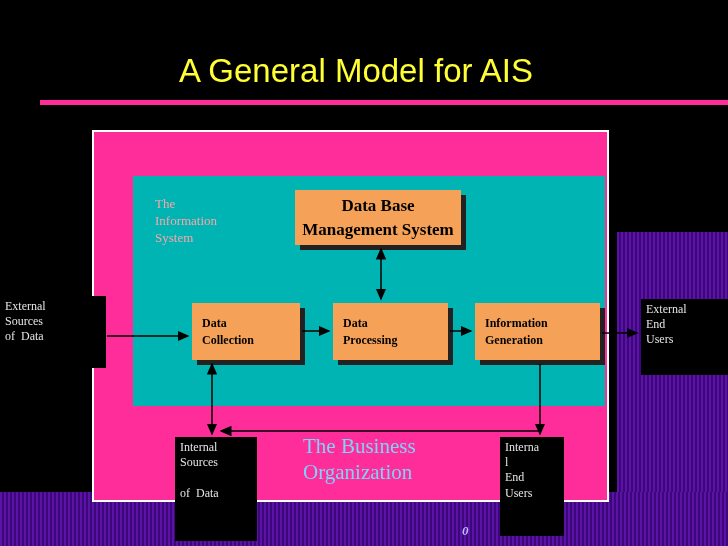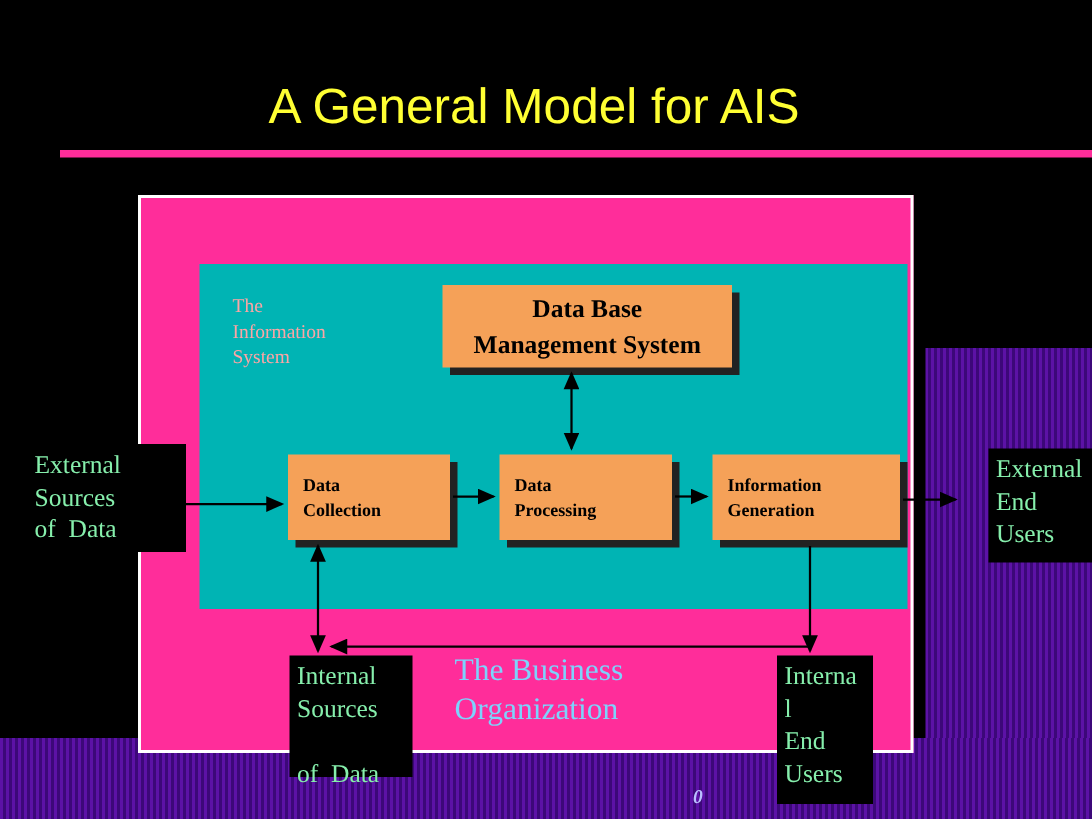--- a/index.html
+++ b/index.html
@@ -22,32 +22,32 @@
   .teal-box{position:absolute;left:133px;top:176px;width:472px;height:230px;background:#00B4B4;}
 
   .is-label{position:absolute;left:155px;top:196px;color:#fca5a5;font-size:13px;line-height:1.3;white-space:pre-wrap;}
   .bo-label{position:absolute;left:303px;top:433px;color:#7dd3fc;font-size:21px;line-height:1.25;white-space:pre-wrap;}
 
   .obox{
     position:absolute;background:#F5A158;box-shadow:5px 5px 0 #222222;
     color:#000;font-weight:bold;font-size:12px;line-height:1.4;
     display:flex;align-items:center;white-space:pre-wrap;box-sizing:border-box;
   }
-  #dbms{left:295px;top:190px;width:193px;height:55px;justify-content:center;text-align:center;font-size:17px;}
+  #dbms{left:295px;top:190px;width:166px;height:55px;justify-content:center;text-align:center;font-size:17px;}
   #dc{left:192px;top:303px;width:108px;height:57px;padding-left:10px;}
   #dp{left:333px;top:303px;width:115px;height:57px;padding-left:10px;}
   #ig{left:475px;top:303px;width:125px;height:57px;padding-left:10px;}
 
   .kbox{
-    position:absolute;background:#000;color:#86efac;font-size:17px;line-height:1.27;
-    white-space:pre-wrap;padding:3px 5px;box-sizing:border-box;margin-left:18px;
+    position:absolute;background:#000;color:#e5e5e5;font-size:12px;line-height:1.27;
+    white-space:pre-wrap;padding:3px 5px;box-sizing:border-box;
   }
   #ext-sources{left:0;top:296px;width:106px;height:72px;}
   #ext-end-users{left:641px;top:299px;width:87px;height:76px;}
-  #int-sources{left:175px;top:437px;width:82px;height:81px;}
+  #int-sources{left:175px;top:437px;width:82px;height:104px;}
   #int-end-users{left:500px;top:437px;width:64px;height:99px;}
 
   .arrows{position:absolute;left:0;top:0;width:728px;height:546px;pointer-events:none;z-index:6;}
   .arrows line{stroke:#000;stroke-width:1.5;}
 
   .page-num{position:absolute;left:462px;top:523px;color:#b9bfff;font-size:13px;font-style:italic;font-weight:bold;}
 
   .z1{z-index:1}.z2{z-index:2}.z3{z-index:3}.z4{z-index:4}.z5{z-index:5}.z7{z-index:7}
 </style>
 </head>

